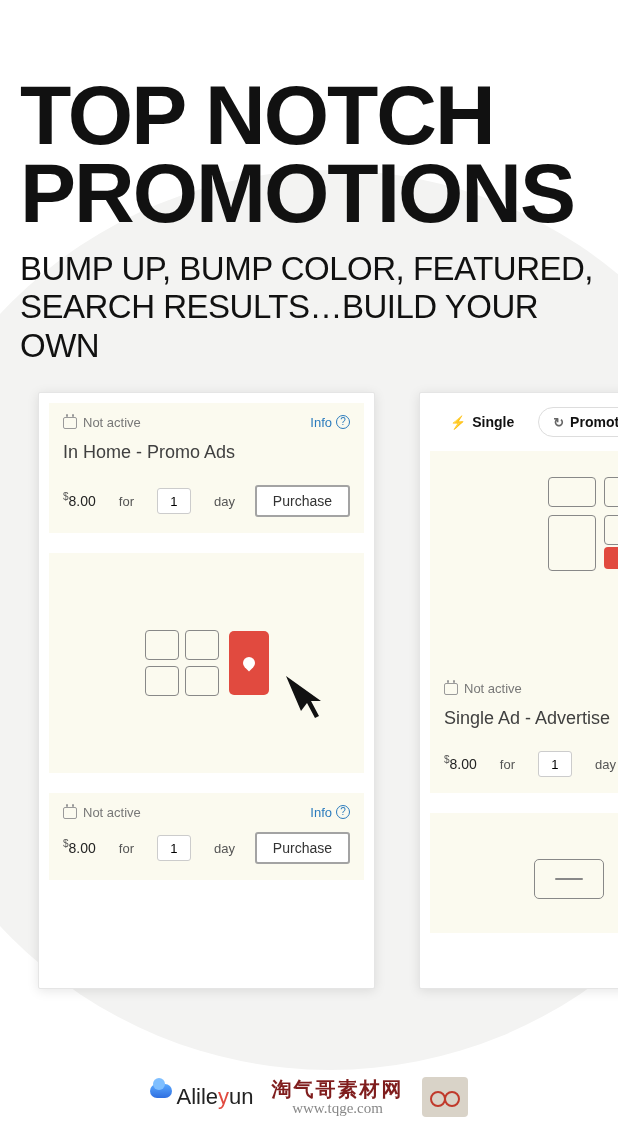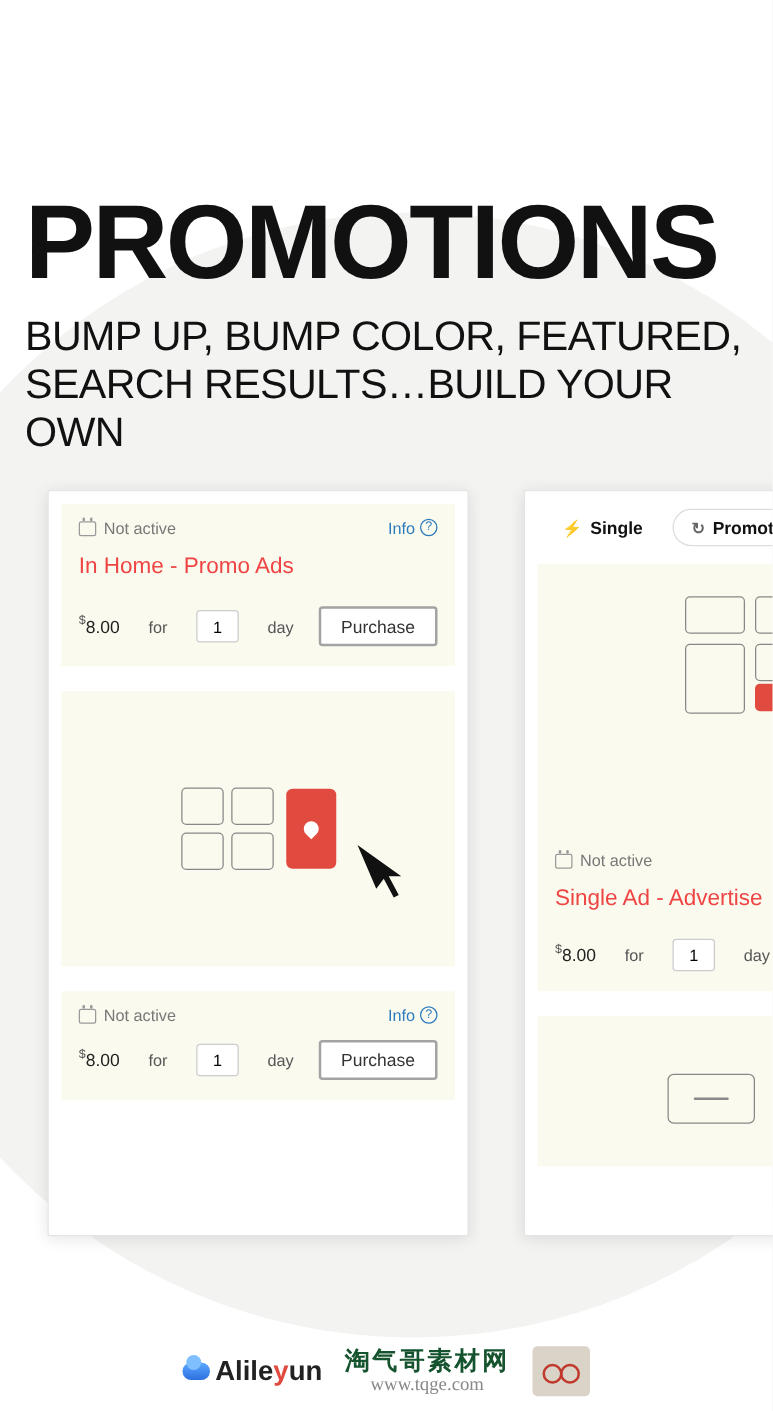--- a/index.html
+++ b/index.html
@@ -13,21 +13,21 @@
   .card.left { left:38px; width:337px; height:597px; }
   .card.right { left:419px; width:300px; height:597px; }
   .item { background:#FBFAEF; margin-bottom:20px; padding:12px 14px 16px 14px; position:relative; }
   .status-line { display:flex; justify-content:space-between; align-items:center; font-size:13px; margin-bottom:12px; }
   .status-left { display:flex; align-items:center; gap:6px; color:#777; }
   .cal-icon { width:14px; height:12px; border:1.5px solid #9a9a9a; border-radius:2px; position:relative; display:inline-block; }
   .cal-icon::before { content:""; position:absolute; top:-4px; left:2px; width:2px; height:3px; background:#9a9a9a; border-radius:1px;}
   .cal-icon::after  { content:""; position:absolute; top:-4px; right:2px; width:2px; height:3px; background:#9a9a9a; border-radius:1px;}
   .info-link { color:#2B7BBD; font-size:13px; display:flex; align-items:flex-start; gap:4px; }
   .q-icon { width:14px; height:14px; border:1.5px solid #2B7BBD; border-radius:50%; display:flex; align-items:center; justify-content:center; font-size:10px; color:#2B7BBD; line-height:1;}
-  .item-title { font-size:18px; color:#ef4444; margin-bottom:22px; }
+  .item-title { font-size:18px; color:#404040; margin-bottom:22px; }
   .price-row { display:flex; align-items:center; justify-content:space-between; }
   .price-row .lhs { display:flex; align-items:center; gap:23px; font-size:13px; color:#555;}
   .sup { font-size:10px; vertical-align: top; position:relative; top:-2px;}
   .price { font-size:14px; color:#222;}
   .days-input { width:34px; height:26px; border:1px solid #ccc; border-radius:3px; text-align:center; font-size:13px; background:#fff;}
   .purchase { background:#fff; border:2px solid #a3a3a3; border-radius:3px; padding:6px 16px; font-size:14px; color:#333; cursor:pointer;}
   .visual { background:#FBFAEF; height:220px; display:flex; align-items:center; justify-content:center; margin-bottom:20px; position:relative;}
   .grid2 { display:grid; grid-template-columns:34px 34px; grid-template-rows:30px 30px; gap:6px;}
   .cell { border:1.5px solid #888; border-radius:4px;}
   .red-box { width:40px; height:64px; background:#E14A3F; border-radius:5px; margin-left:10px; display:flex; align-items:center; justify-content:center;}
@@ -42,39 +42,39 @@
   .c2 { border:1.5px solid #888; border-radius:4px;}
   .wide { grid-column:1; grid-row:1;}
   .short { grid-column:2; grid-row:1;}
   .tall { grid-column:1; grid-row:2 / span 2; height:56px;}
   .short2 { grid-column:2; grid-row:2;}
   .redS { grid-column:2; grid-row:3; background:#E14A3F; border:none; height:22px; position:relative; top:-6px;}
   .bottom-visual { background:#FBFAEF; height:120px; display:flex; align-items:flex-start; justify-content:center; padding-top:46px;}
   .slot { width:70px; height:40px; border:1.5px solid #888; border-radius:5px; display:flex; align-items:center; justify-content:center;}
   .slot-inner { width:28px; height:2px; background:#888; border-radius:1px;}
   .footer-brand { position:absolute; bottom:12px; left:0; right:0; display:flex; align-items:center; justify-content:center; gap:18px; z-index:2;}
-  .ali-logo { display:flex; align-items:center; gap:4px; font-size:22px; font-weight:700; color:#222;}
+  .ali-logo { display:flex; gap:4px; font-size:22px; font-weight:400; color:#222;}
   .ali-y { color:#E14A3F; }
   .cloud { width:22px; height:14px; background:linear-gradient(#5aa8ff,#2f6fe0); border-radius:10px; position:relative;}
   .cloud::before{content:"";position:absolute;width:12px;height:12px;background:#7fbfff;border-radius:50%;top:-6px;left:3px;}
   .wm { font-size:15px; color:#888; text-align:center; line-height:1.1; font-family: "KaiTi","STKaiti", serif;}
-  .wm .cn{font-size:20px; color:#14532d; font-weight:700; letter-spacing:2px;}
+  .wm .cn{font-size:20px; color:#7f1d1d; font-weight:700; letter-spacing:2px;}
   .face-badge { width:46px; height:40px; background:#d9d3c8; border-radius:4px; display:flex; align-items:center; justify-content:center;}
   .glasses { width:30px; height:12px; position:relative;}
   .glasses::before,.glasses::after{content:"";position:absolute;width:12px;height:12px;border:2px solid #c0392b;border-radius:50%;top:0;}
   .glasses::before{left:0;} .glasses::after{right:0;}
 </style>
 </head>
 <body>
 
 <div class="bg-swoosh"></div>
 
 <div class="heading-wrap">
   <h1>
-    <br>
+    <span>TOP NOTCH</span><br>
     <span>PROMOTIONS</span>
   </h1>
   <p class="sub">BUMP UP, BUMP COLOR, FEATURED, SEARCH RESULTS…BUILD YOUR OWN</p>
 </div>
 
 <div class="gallery">
 
   <div class="card left">
 
     <div class="item">

